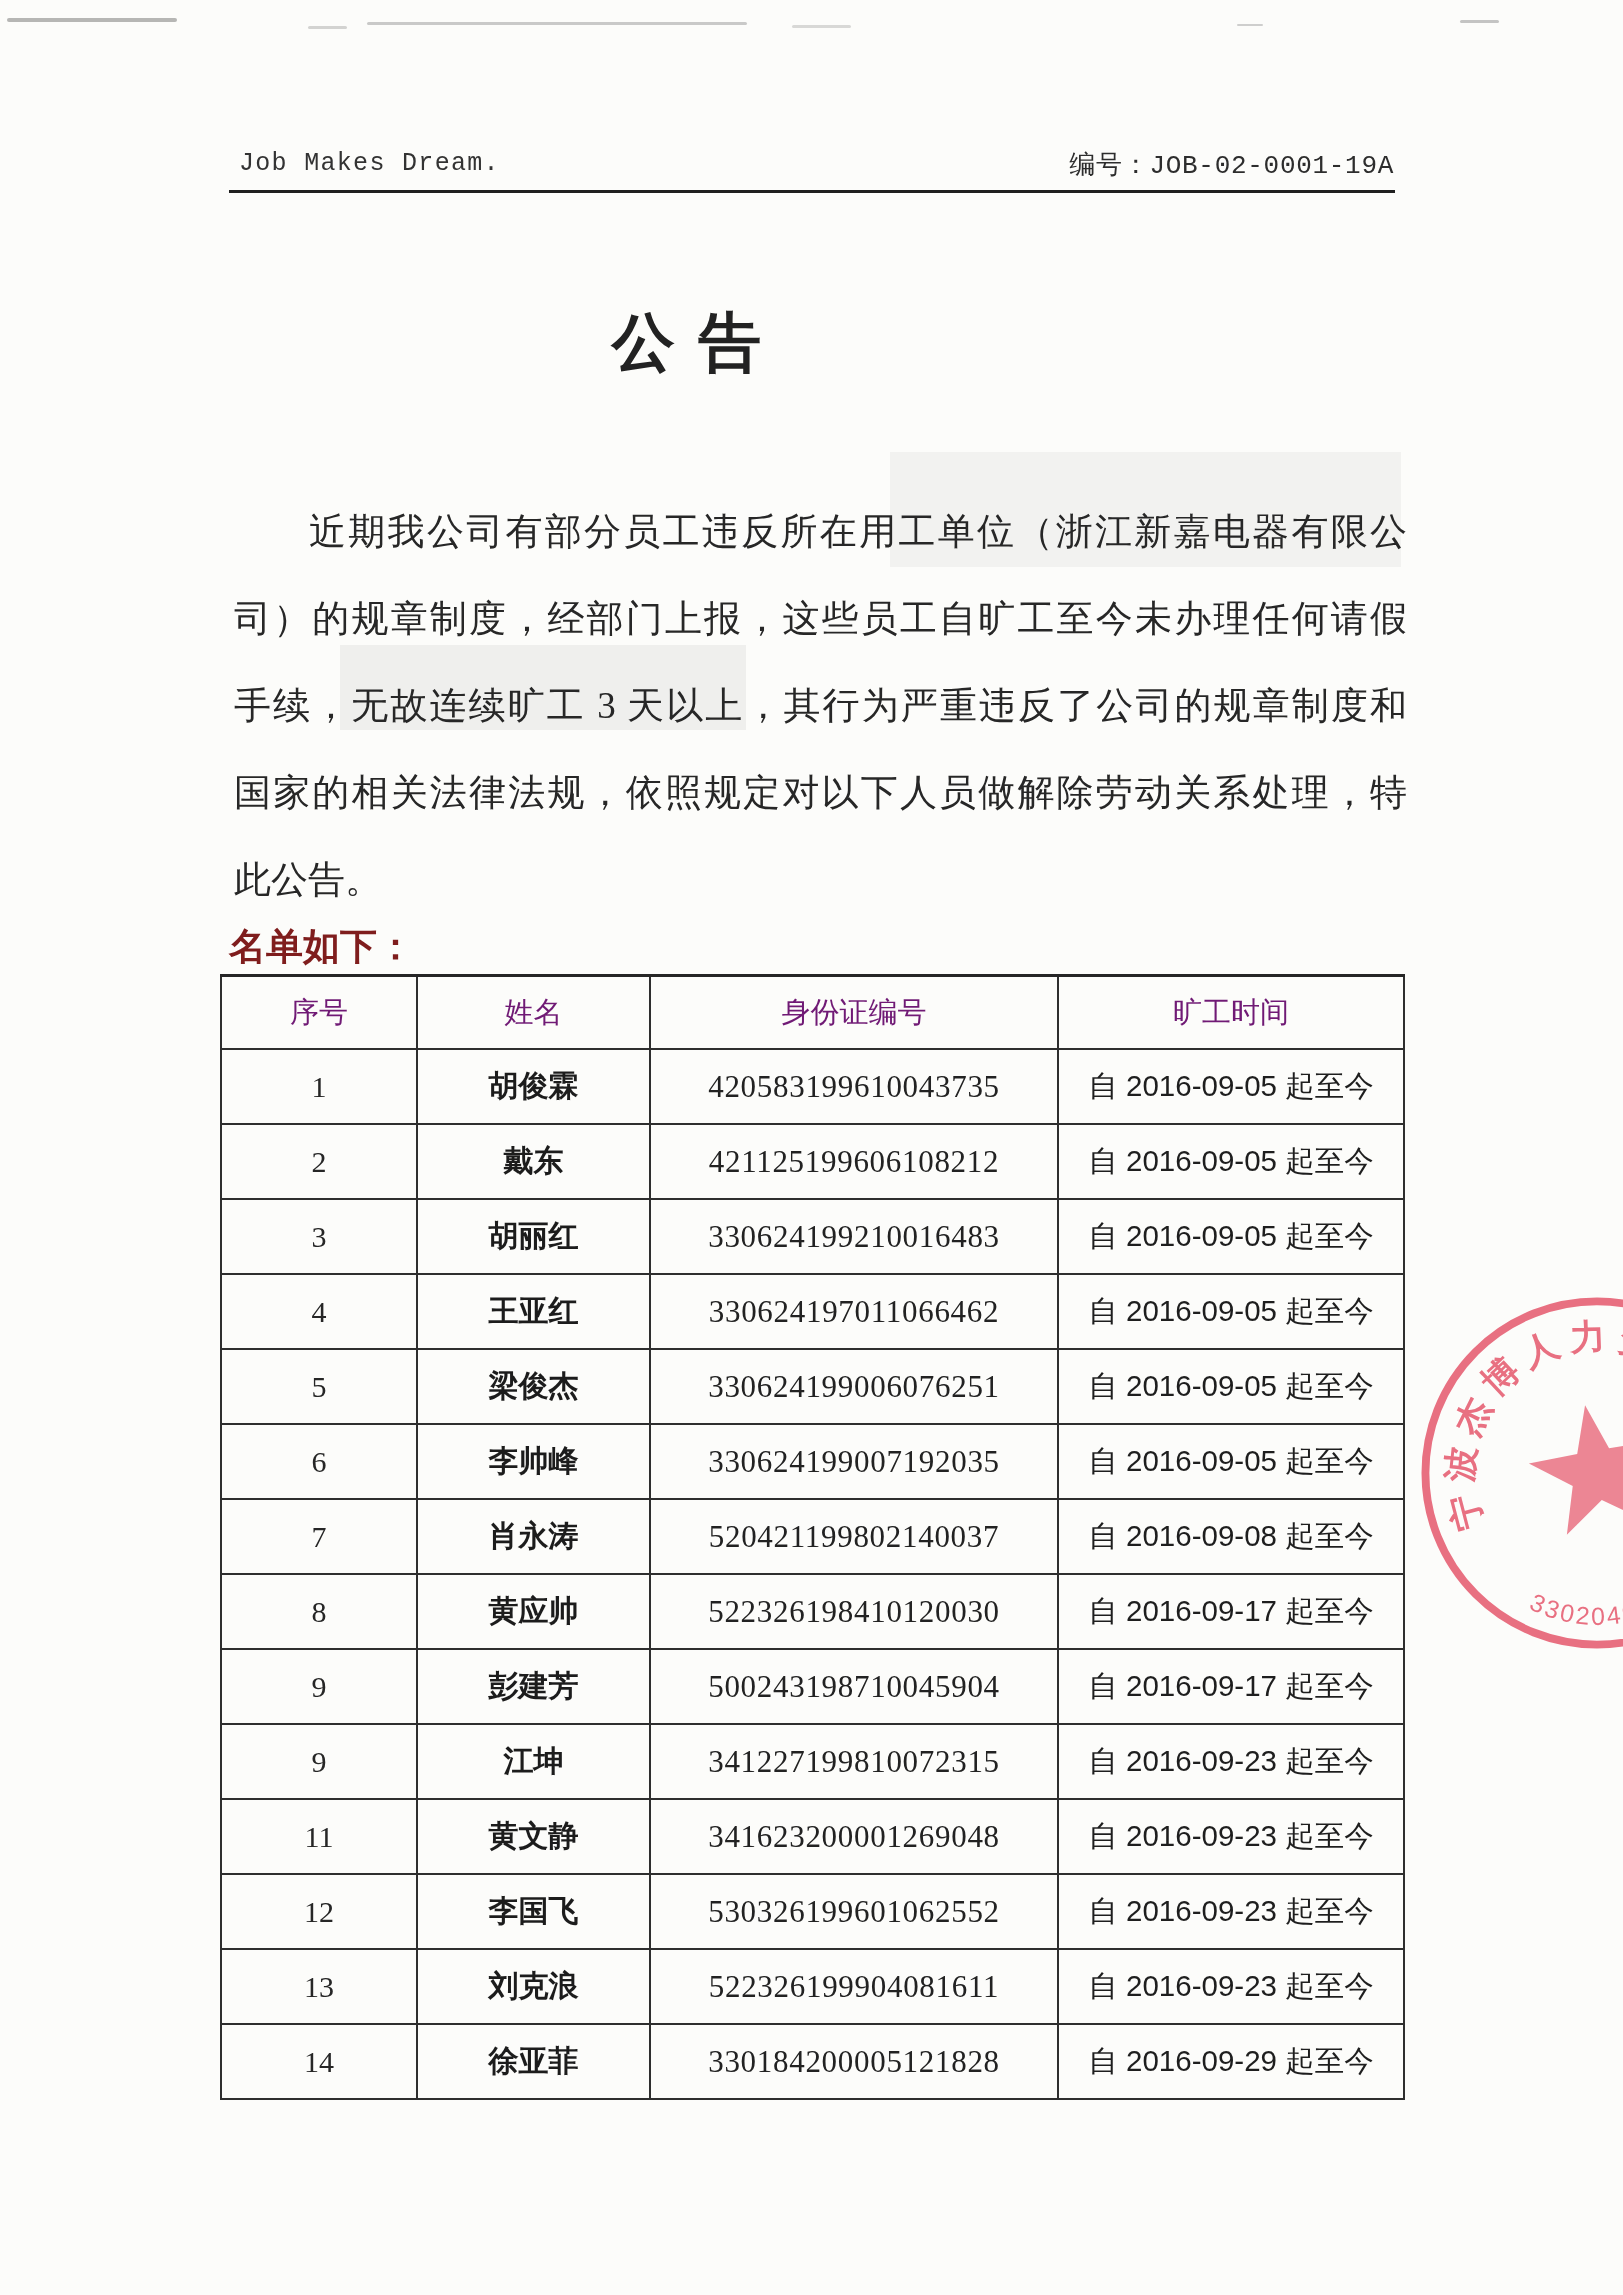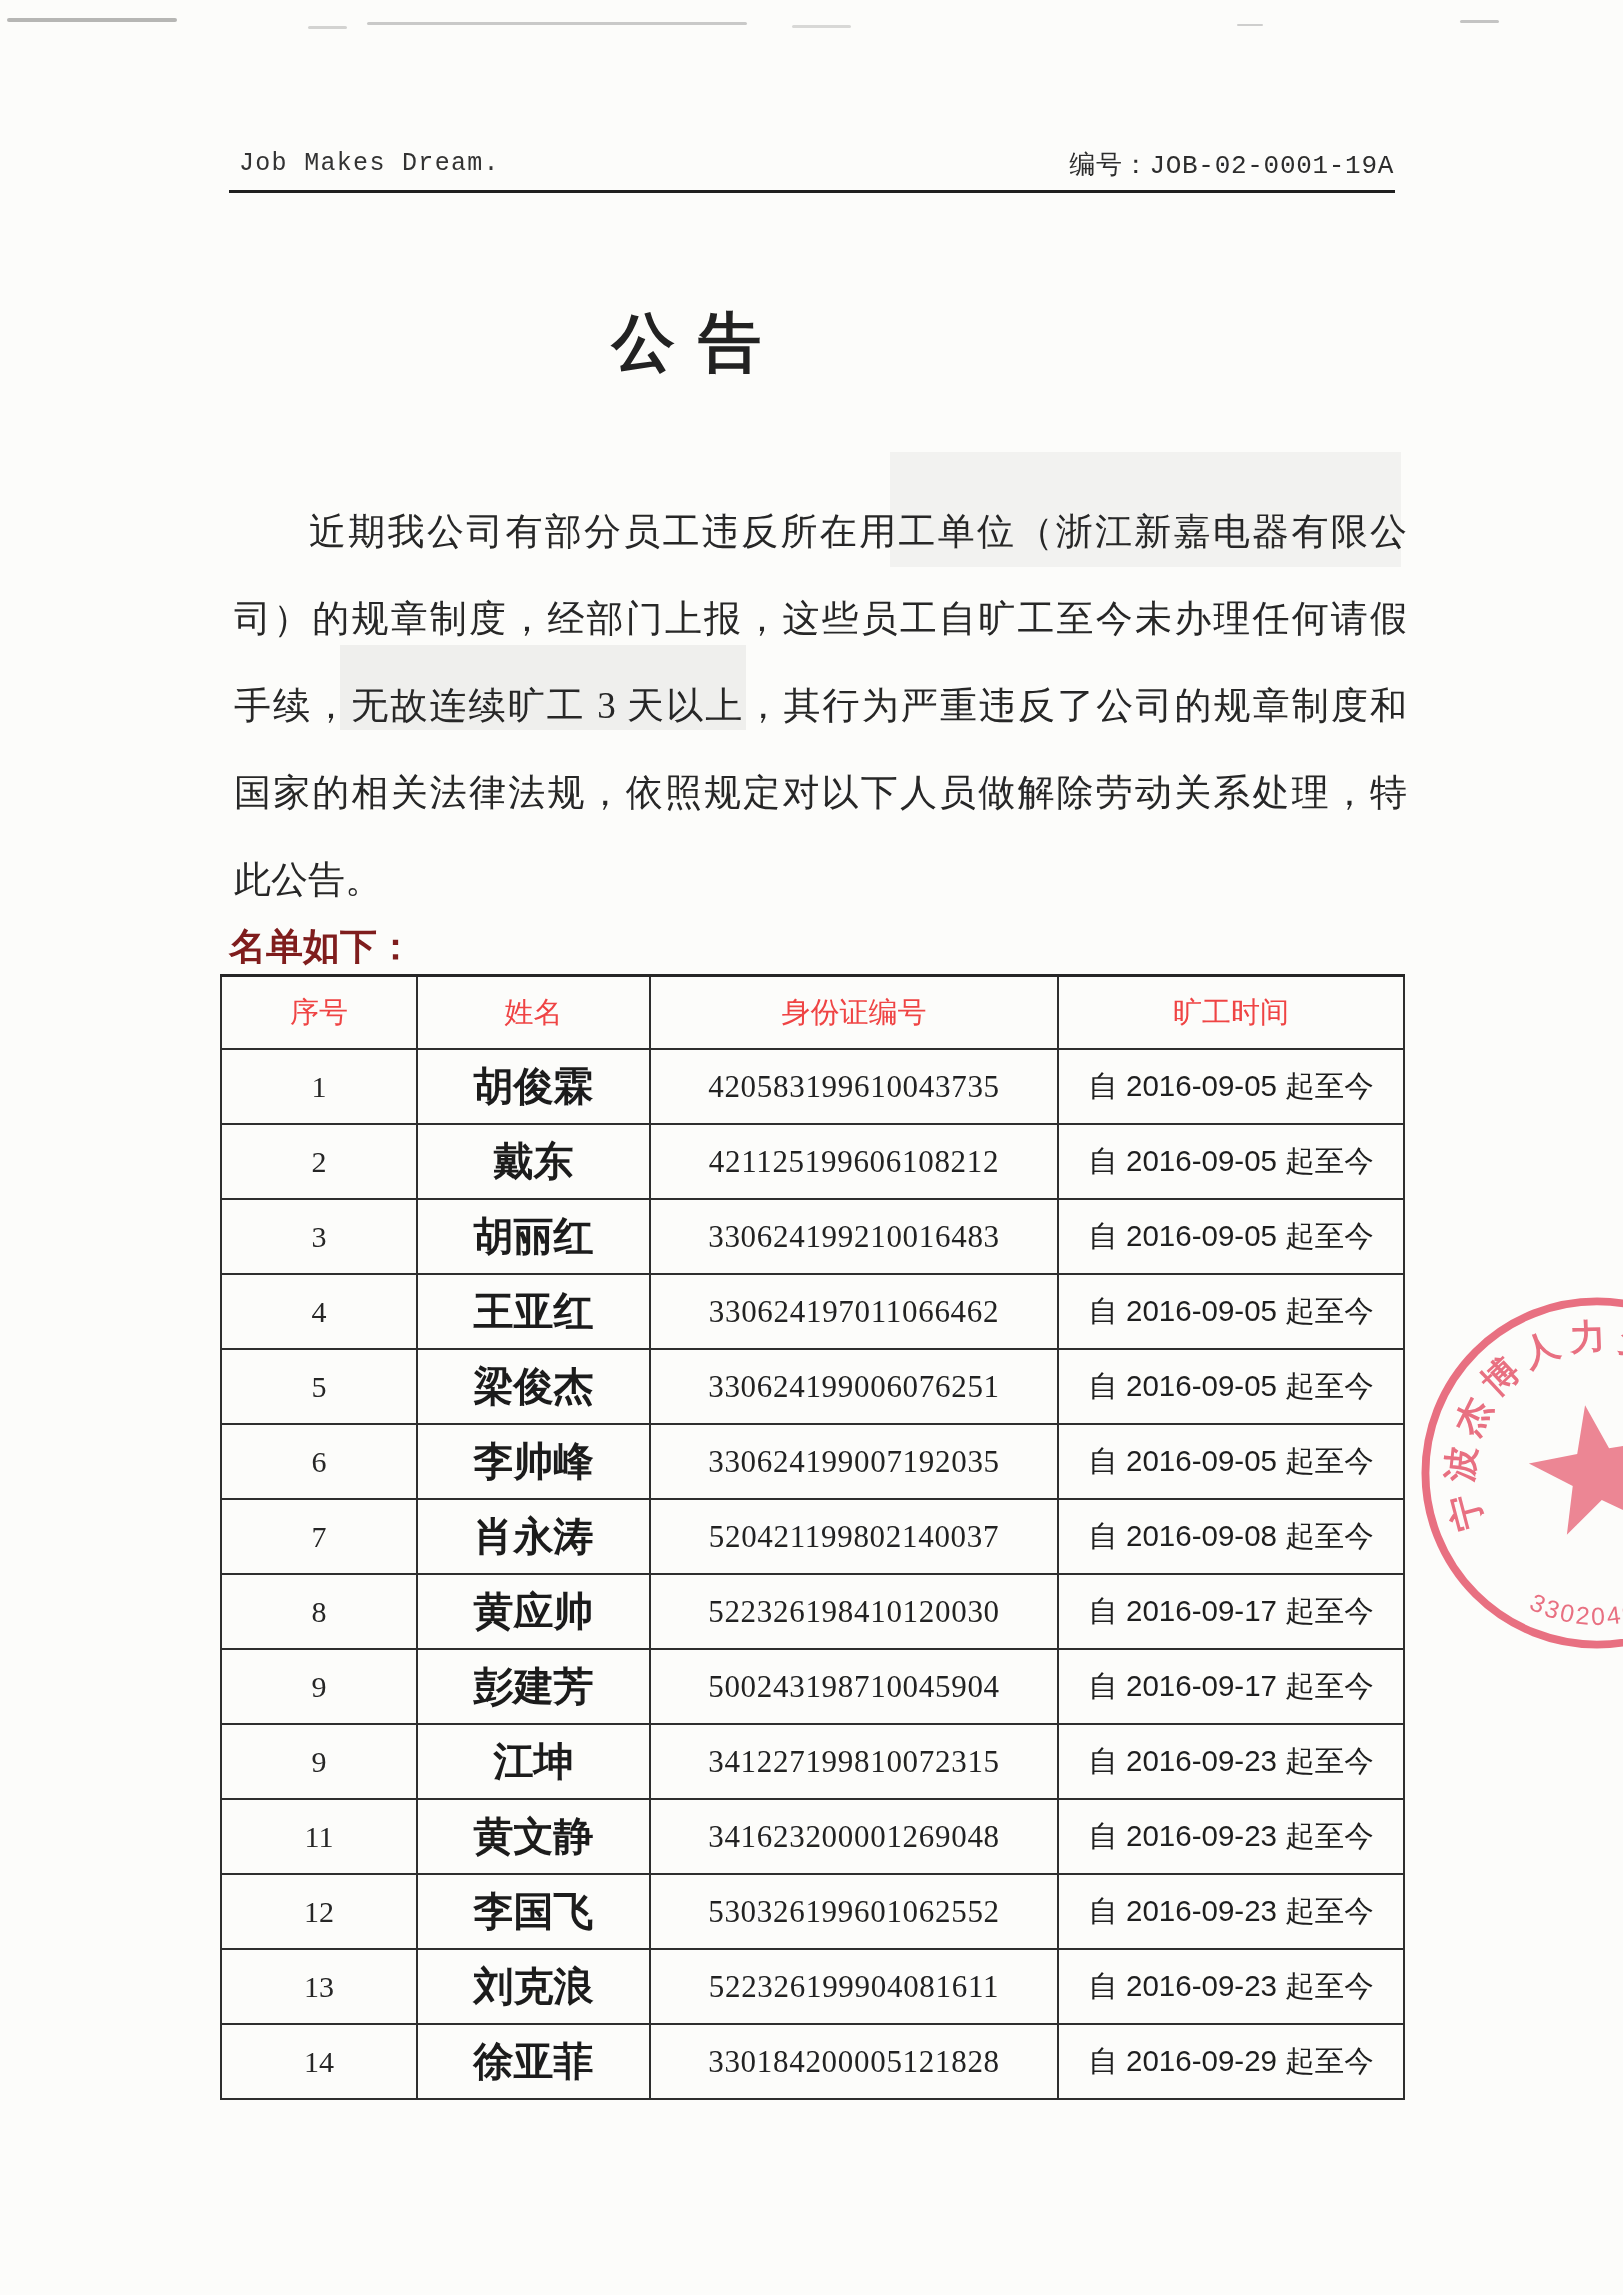--- a/index.html
+++ b/index.html
@@ -76,26 +76,26 @@
     width: 1184px; border-collapse: collapse; table-layout: fixed;
     background: transparent;
   }
   .roster th, .roster td {
     border: 2px solid #2e2e2e;
     text-align: center; vertical-align: middle;
     padding: 0; overflow: hidden;
   }
   .roster { border-top: 3.9px solid #262626; }
   .roster th {
-    height: 71px; font-weight: 400; font-size: 29px; color: #ef4444;
+    height: 71px; font-weight: 400; font-size: 29px; color: #701a75;
     font-family: "Liberation Serif", "DejaVu Serif", serif;
   }
   .roster td { height: 73px; }
   .roster .col-no     { font-size: 30px; font-family: "Liberation Serif","DejaVu Serif",serif; }
-  .roster .col-name   { font-size: 40px; font-weight: 600; font-family: "Liberation Sans","DejaVu Sans",sans-serif; color:#1c1c1c; }
+  .roster .col-name   { font-size: 30px; font-weight: 600; font-family: "Liberation Sans","DejaVu Sans",sans-serif; color:#1c1c1c; }
   .roster .col-id     { font-size: 31px; letter-spacing: 0.7px; font-family: Liberation Serif, serif; color:#222; }
   .roster .col-period { font-size: 29.5px; font-weight: 500; font-family: "Liberation Sans","DejaVu Sans",sans-serif; color:#1e1e1e; }
 
   
   .seal { position: absolute; left: 1394px; top: 1270px; width: 406px; height: 406px; opacity: .84; }
 </style>
 </head>
 <body>
 
 <div class="page">

